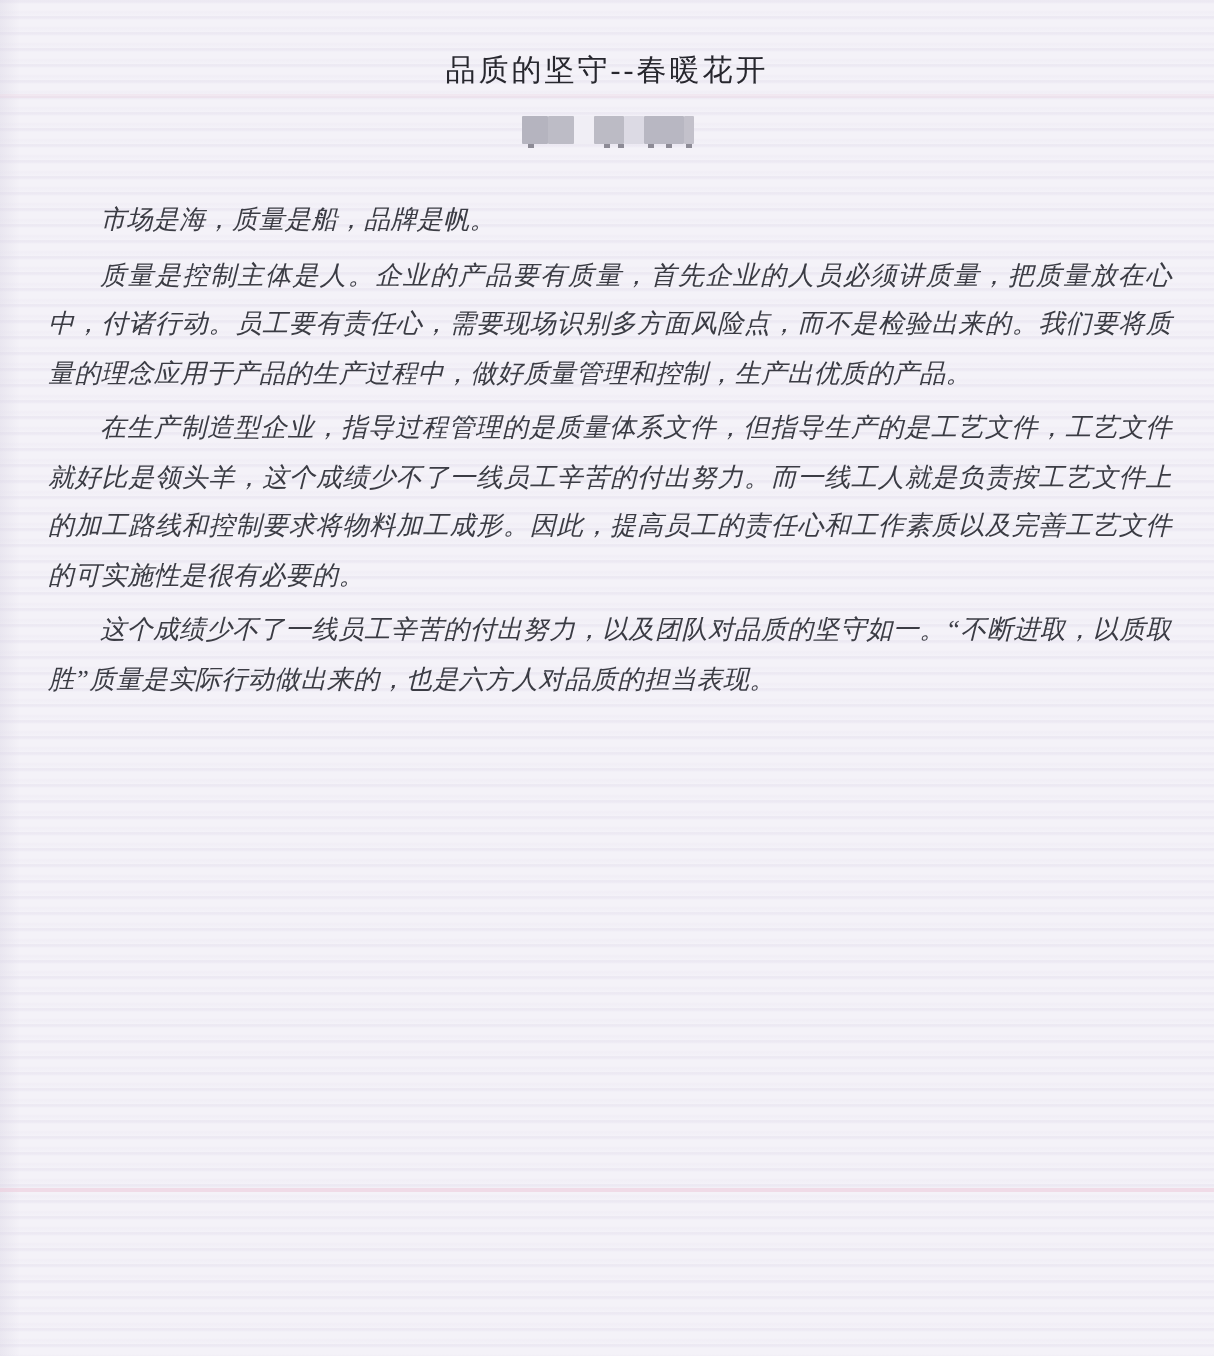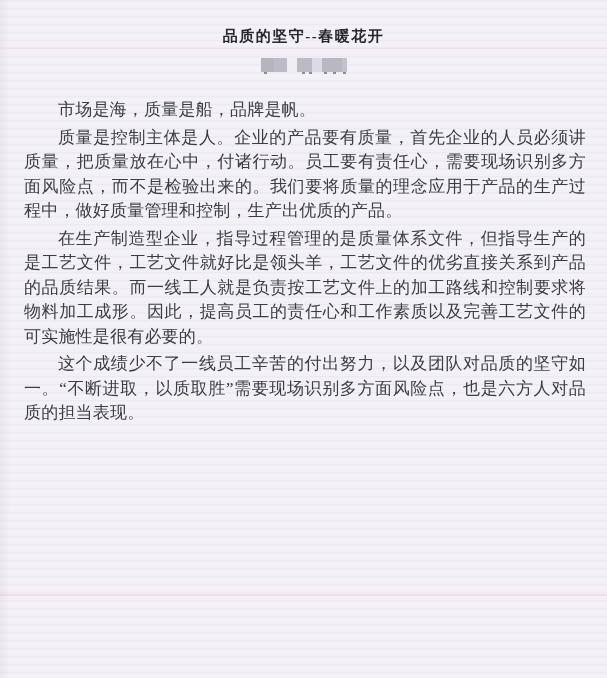--- a/index.html
+++ b/index.html
@@ -28,21 +28,21 @@
     left: 0;
     width: 100%;
     height: 2px;
     pointer-events: none;
   }
   .scan-line.pink-strong { top: 594px; background: rgba(236,200,216,0.55); }
   .scan-line.pink-faint  { top: 47px;  background: rgba(238,212,226,0.30); }
   .doc-title {
     margin: 26px 0 0 0;
     font-size: 15px;
-    font-weight: bold;
+    font-weight: normal;
     line-height: 20px;
     text-align: center;
     letter-spacing: 1.5px;
     color: #27272e;
   }
   .author-row {
     position: relative;
     width: 86px;
     height: 16px;
     margin: 12px auto 0 auto;
@@ -55,25 +55,26 @@
   }
   .speck {
     position: absolute;
     width: 3px;
     height: 2px;
     background: #8d8b96;
   }
   .doc-body {
     margin: 24px 9px 0 24px;
     width: 562px;
-    font-size: 17px;
+    font-size: 13px;
     line-height: 24.5px;
     text-align: justify;
     color: #3b3c44;
     letter-spacing: 0.2px;
+    font-style: italic;
   }
   .doc-body p {
     margin: 0 0 3px 0;
     text-indent: 2em;
   }
 </style>
 </head>
 <body>
 
 <div class="page">
@@ -95,17 +96,17 @@
       <div class="speck" style="left: 41px; top: 14px;"></div>
       <div class="speck" style="left: 48px; top: 14px;"></div>
       <div class="speck" style="left: 63px; top: 14px;"></div>
       <div class="speck" style="left: 72px; top: 14px;"></div>
       <div class="speck" style="left: 82px; top: 14px;"></div>
     </div>
 
   <div class="doc-body">
     <p>市场是海，质量是船，品牌是帆。</p>
     <p>质量是控制主体是人。企业的产品要有质量，首先企业的人员必须讲质量，把质量放在心中，付诸行动。员工要有责任心，需要现场识别多方面风险点，而不是检验出来的。我们要将质量的理念应用于产品的生产过程中，做好质量管理和控制，生产出优质的产品。</p>
-    <p>在生产制造型企业，指导过程管理的是质量体系文件，但指导生产的是工艺文件，工艺文件就好比是领头羊，工艺文件的优劣直接关系到产品的品质结果。而一线工人就是负责按工艺文件上的加工路线和控制要求将物料加工成形。因此，提高员工的责任心和工作素质以及完善工艺文件的可实施性是很有必要的。</p>
-    <p>这个成绩少不了一线员工辛苦的付出努力，以及团队对品质的坚守如一。“不断进取，以质取胜”需要现场识别多方面风险点，也是六方人对品质的担当表现。</p>
+    <p>在生产制造型企业，指导过程管理的是质量体系文件，但指导生产的是工艺文件，工艺文件就好比是领头羊，这个成绩少不了一线员工辛苦的付出努力。而一线工人就是负责按工艺文件上的加工路线和控制要求将物料加工成形。因此，提高员工的责任心和工作素质以及完善工艺文件的可实施性是很有必要的。</p>
+    <p>这个成绩少不了一线员工辛苦的付出努力，以及团队对品质的坚守如一。“不断进取，以质取胜”质量是实际行动做出来的，也是六方人对品质的担当表现。</p>
   </div>
 
 </div>
 
 </body></html>

